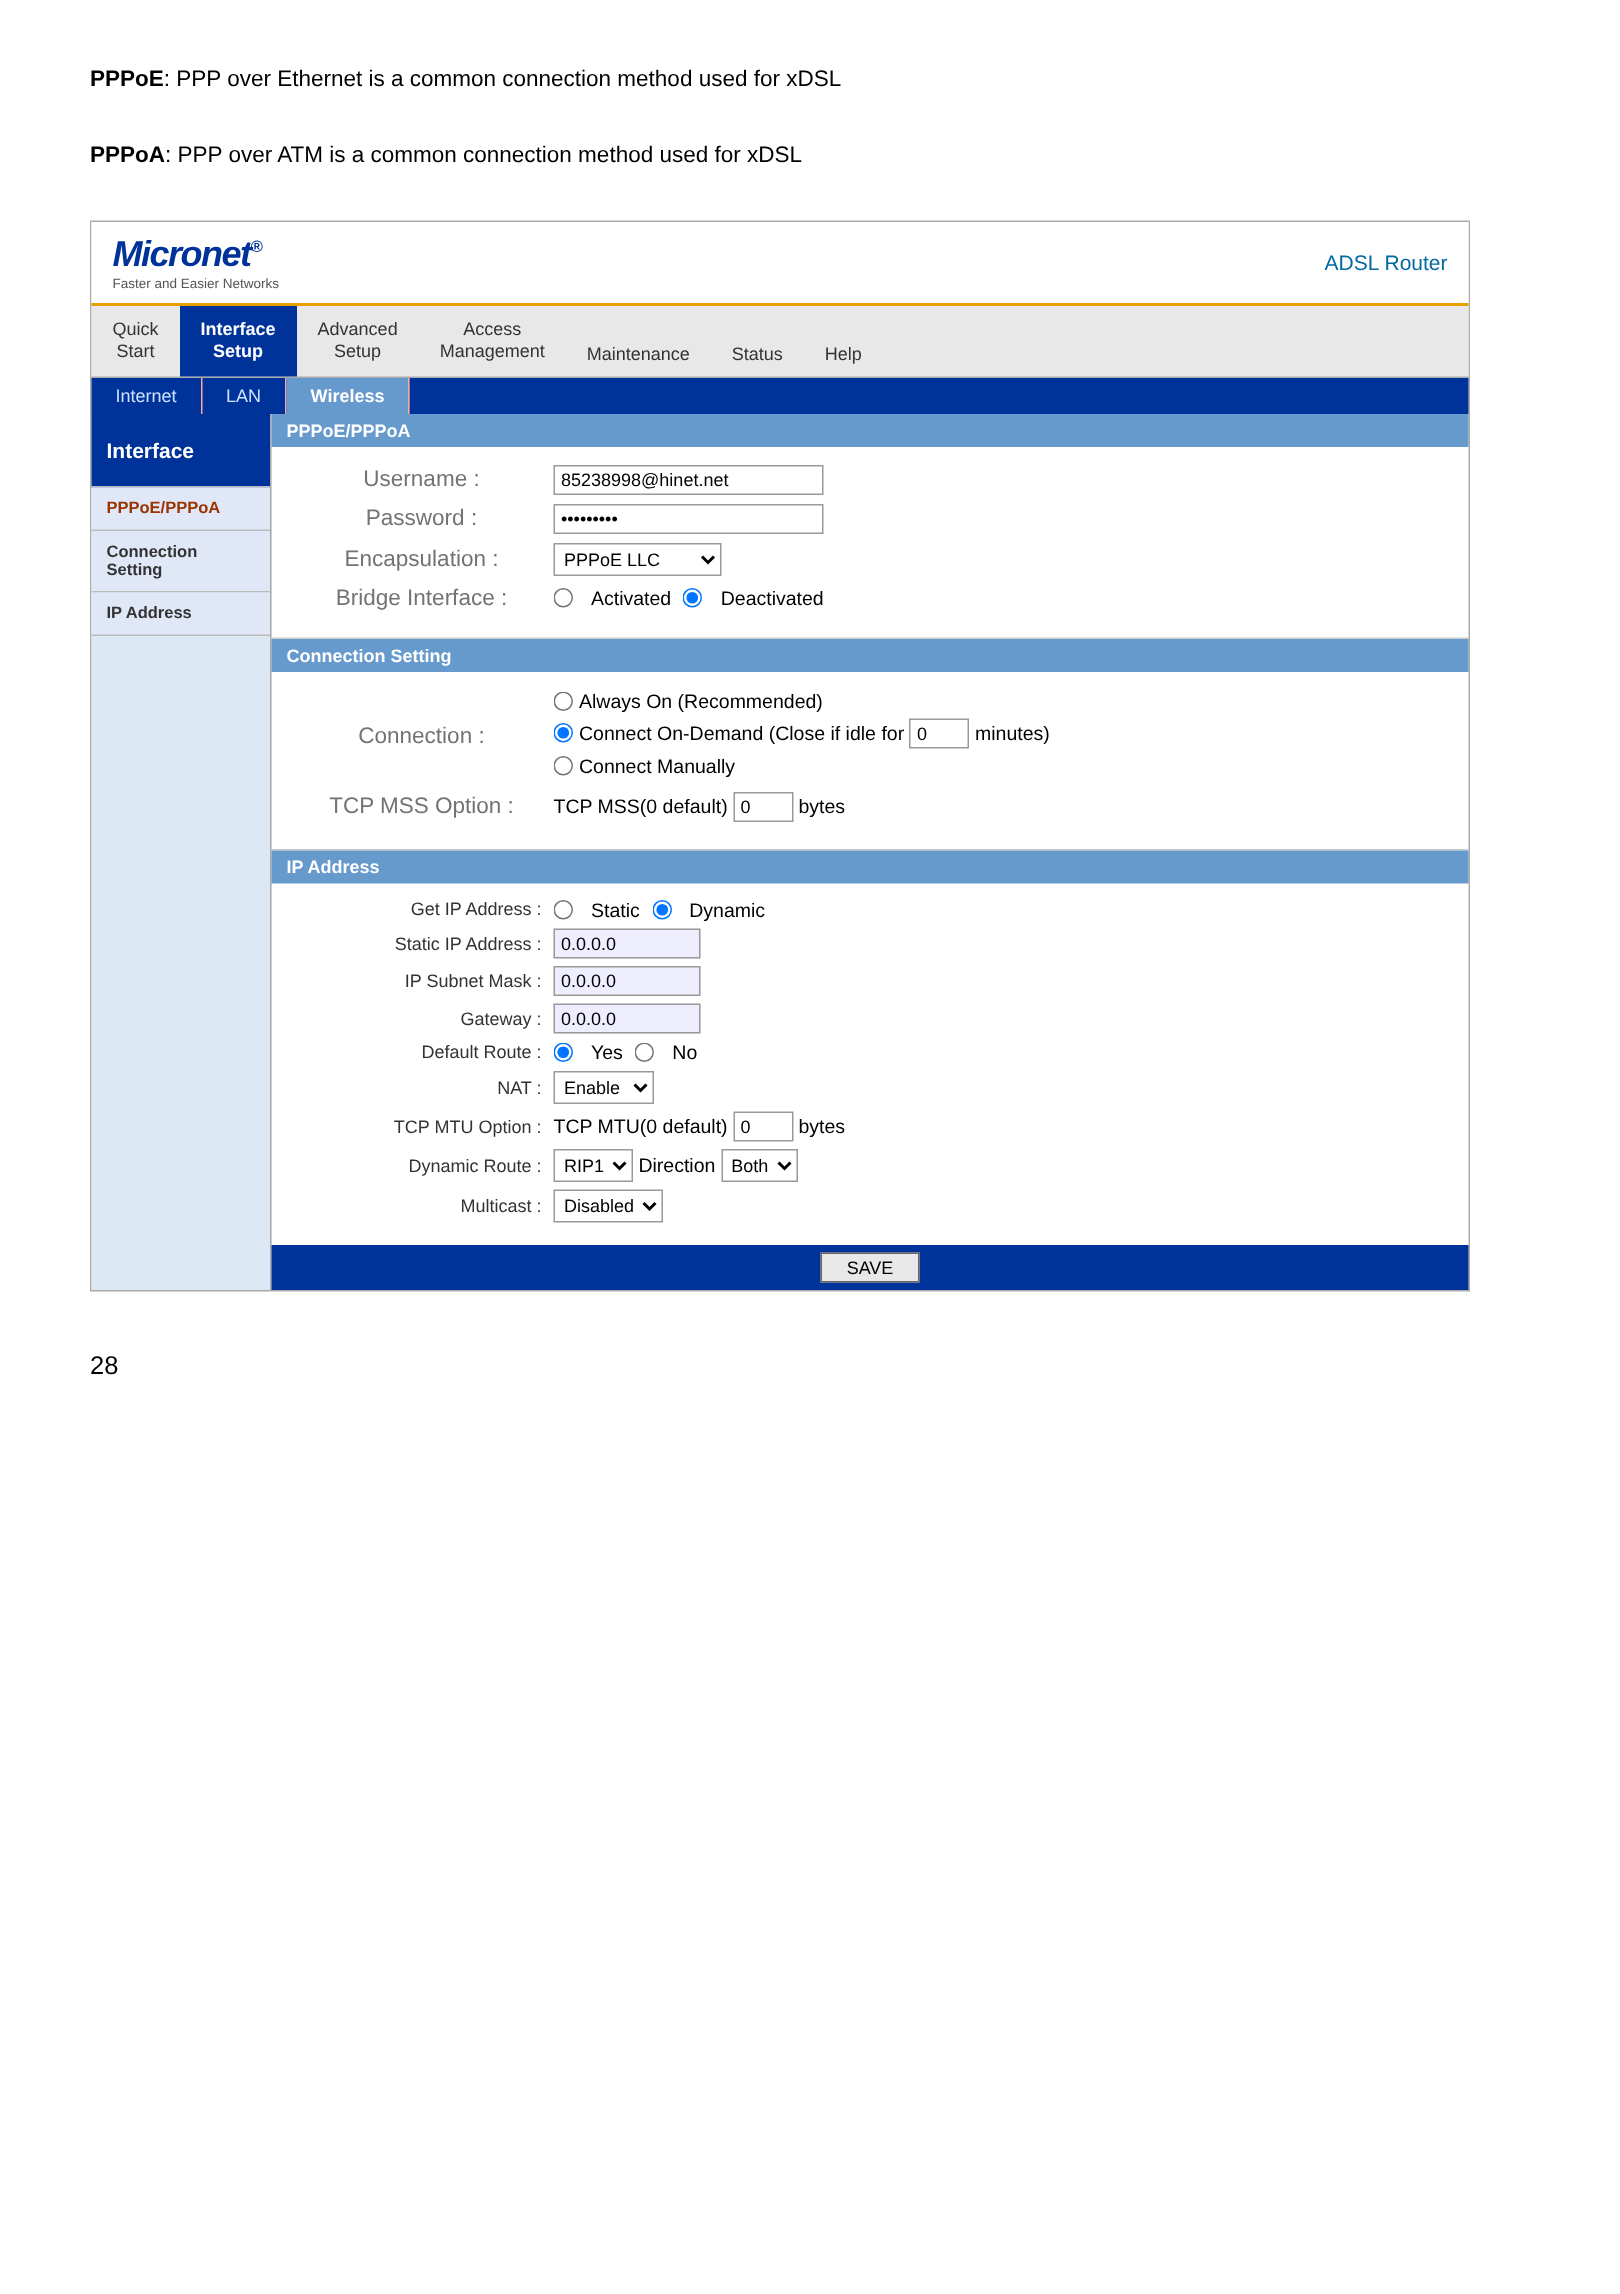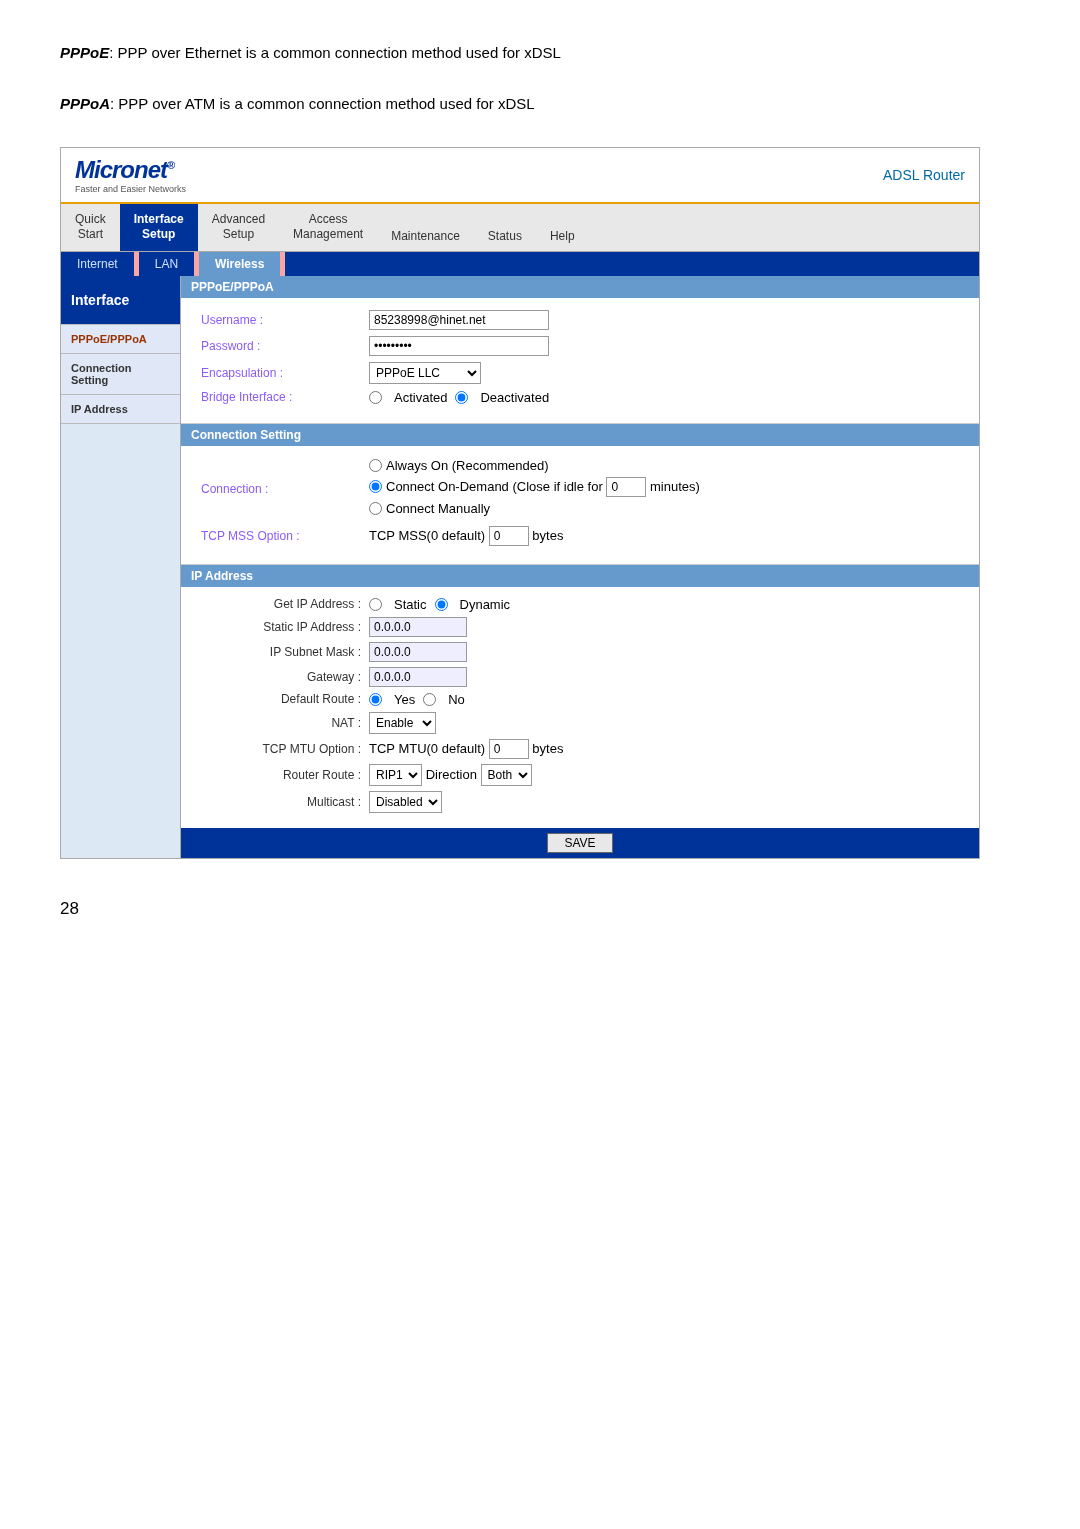--- a/index.html
+++ b/index.html
@@ -11,21 +11,21 @@
       width: 1080px;
       min-height: 1529px;
       padding: 40px 60px;
     }
 
     .intro-text {
       margin-bottom: 30px;
       line-height: 1.7;
       font-size: 15px;
     }
-    .intro-text .bold { font-weight: bold; font-style: italic; }
+    .intro-text .bold { font-weight: bold; }
 
     
     .router-ui {
       border: 1px solid #aaa;
       margin-top: 20px;
       width: 920px;
     }
 
     
     .router-header {
@@ -61,21 +61,21 @@
     .sub-nav {
       background: #003399;
       display: flex;
       padding: 0;
     }
     .sub-nav-item {
       padding: 5px 16px;
       color: #cce0ff;
       font-size: 12px;
       cursor: pointer;
-      border-right: 5px solid #fca5a5;
+      border-right: 1px solid #fca5a5;
     }
     .sub-nav-item.active {
       background: #6699cc;
       color: #fff;
       font-weight: bold;
     }
 
     
     .main-layout {
       display: flex;
@@ -126,25 +126,25 @@
       padding: 12px 20px;
       border-bottom: 1px solid #ccc;
     }
 
     .form-row {
       display: flex;
       align-items: center;
       margin-bottom: 6px;
     }
     .form-label {
-      text-align: left;
+      text-align: center;
       width: 160px;
       margin-right: 8px;
-      font-size: 12px;
-      color: #8b5cf6;
+      font-size: 15px;
+      color: #737373;
       flex-shrink: 0;
     }
     input[type="text"], input[type="password"] {
       border: 1px solid #999;
       padding: 2px 4px;
       font-size: 12px;
       background: #fff;
       width: 180px;
     }
     select {
@@ -371,21 +371,21 @@
         </div>
 
         <div class="ip-row">
           <div class="ip-label">TCP MTU Option :</div>
           <span>TCP MTU(0 default)</span>&nbsp;
           <input type="text" class="num-input" value="0" style="">&nbsp;
           <span>bytes</span>
         </div>
 
         <div class="ip-row">
-          <div class="ip-label">Router Route :</div>
+          <div class="ip-label">Dynamic Route :</div>
           <select>
             <option>RIP1</option>
             <option>RIP2</option>
           </select>&nbsp;
           <span>Direction</span>&nbsp;
           <select>
             <option>Both</option>
             <option>In</option>
             <option>Out</option>
           </select>

